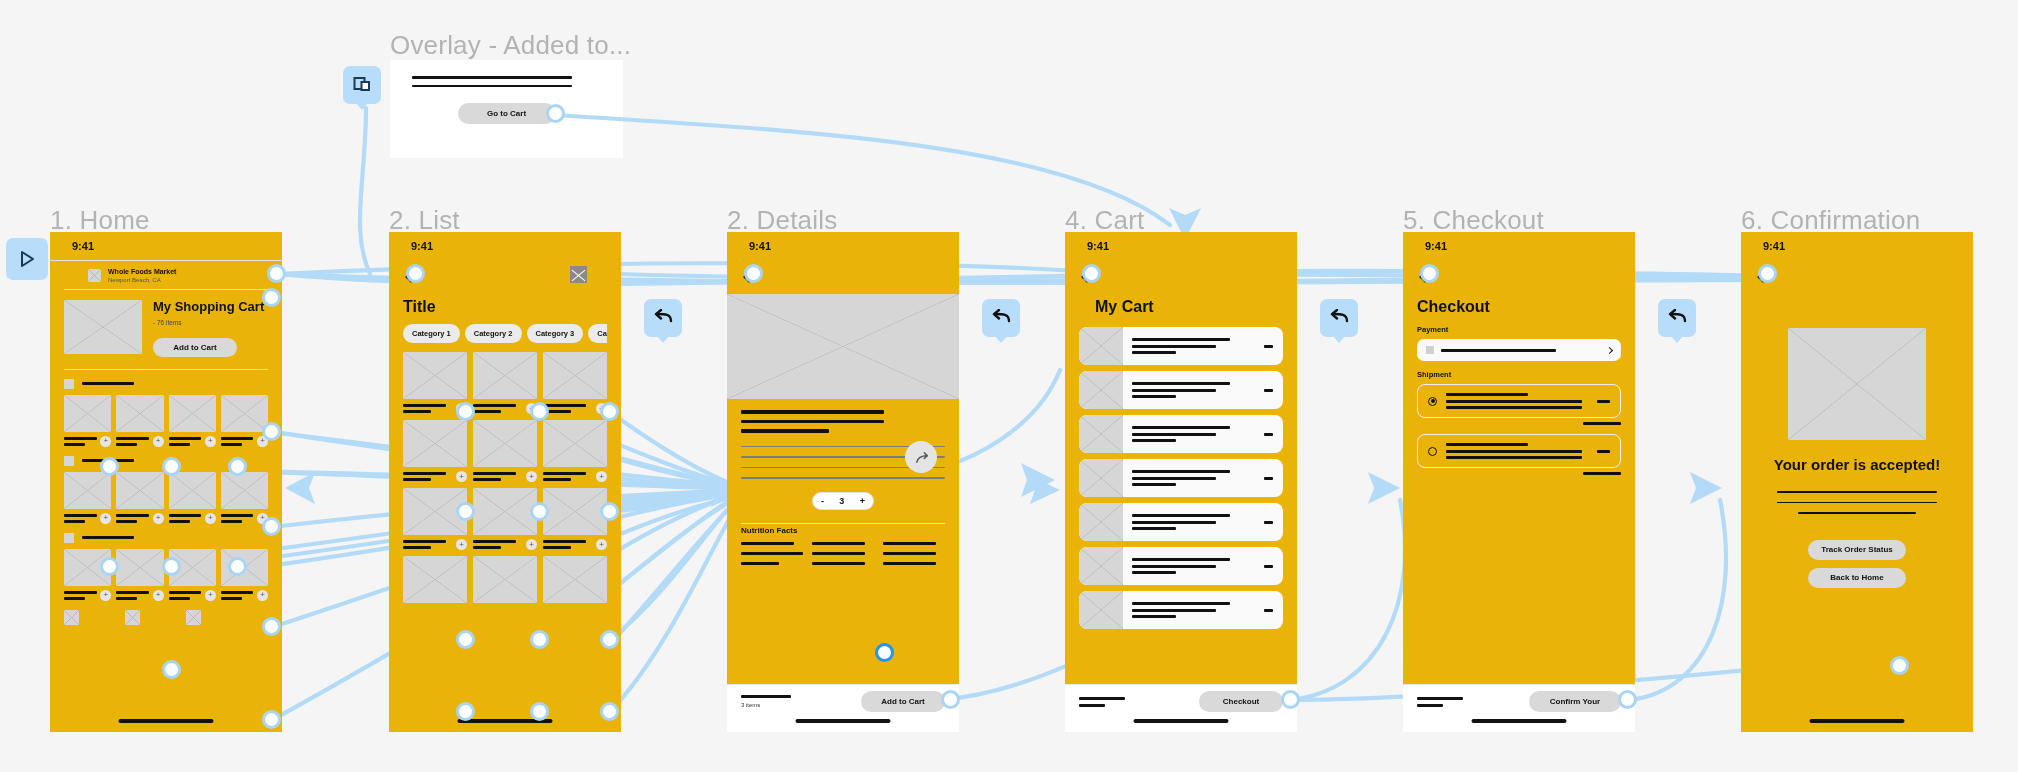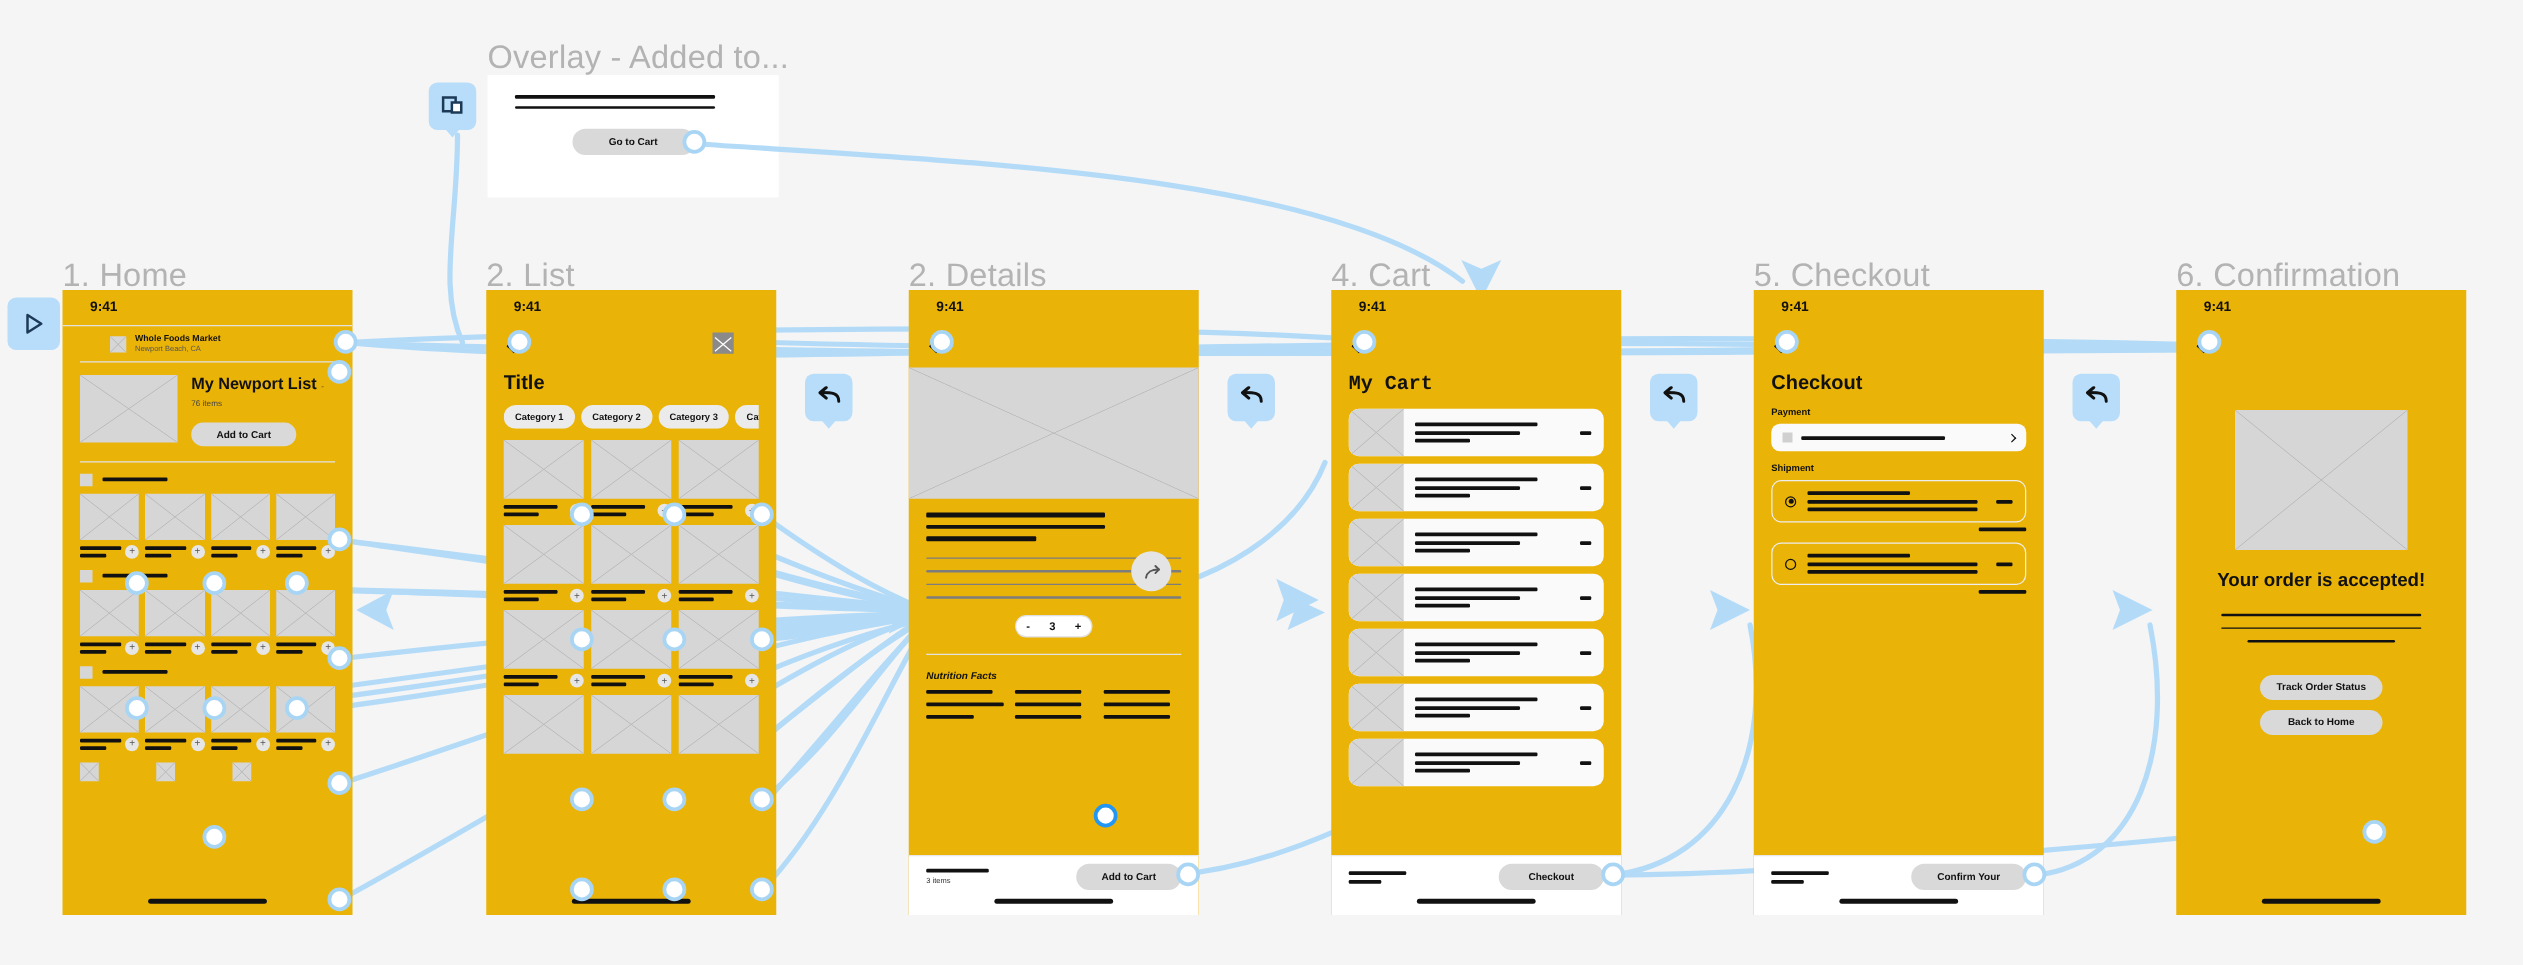--- a/index.html
+++ b/index.html
@@ -106,21 +106,21 @@
   .chips{ display:flex; gap:5px; margin:8px 0 9px; overflow:hidden; }
   .grid3{ display:grid; grid-template-columns:repeat(3,1fr); gap:6px 6px; }
   .g3-img{ height:47px; }
 
   
   .det-hero{ height:105px; }
   .det-lines{ display:flex; flex-direction:column; gap:6px; padding:11px 0 0; }
   .stepper{ margin:13px auto 0; width:62px; height:18px; border:1px solid #e0e0e0;
      border-radius:20px; display:flex; align-items:center; justify-content:space-between;
      padding:0 8px; font-size:9px; font-weight:bold; color:#111; background:#fff; }
-  .nut-head{ font-size:8px; font-weight:bold; color:#111; margin:12px 0 7px;font-style:italic; }
+  .nut-head{ font-size:8px; font-weight:bold; color:#111; margin:2px 0 7px; }
   .nut-grid{ display:grid; grid-template-columns:repeat(3,1fr); gap:9px; }
   .nut-col{ display:flex; flex-direction:column; gap:7px; }
   .footer-bar{ position:absolute; left:0; right:0; bottom:0; height:48px;
      border-top:1px solid #e8e8e8; background:#fff; display:flex; align-items:center;
      justify-content:space-between; padding:0 14px 14px; }
   .foot-left{ display:flex; flex-direction:column; gap:4px; }
   .foot-note{ font-size:6px; color:#333; }
 
   
   .cart-row{ background:#fafafa; border-radius:8px; height:38px; display:flex;
@@ -277,21 +277,21 @@
       <div class="store-name">Whole Foods Market</div>
       <div class="store-sub">Newport Beach, CA</div>
     </span>
   </div>
   <div class="divider"></div>
   <div class="body-pad">
     <div class="list-hero">
       <div class="img-box"></div>
       <div style="flex:1;">
         <div class="sl-title">
-          <span>My Newport List</span>
+          <span>My Shopping Cart</span>
           <span class="sl-items">- 76 items</span>
         </div>
         <div class="pill-btn" style="width:84px;height:19px;margin-top:9px;">Add to Cart</div>
       </div>
     </div>
     <div class="divider" style="margin:0 0 2px;"></div>
 
     <div class="sec-head">
       <span class="sec-sq"></span>
       <span class="bar" style="width:52px;"></span>
@@ -658,21 +658,21 @@
 
 <div class="screen-title" style="left:1065px; top:205px;">4. Cart</div>
 <div class="phone" style="left:1065px;">
   <div class="status-bar">
     <span class="status-time">9:41</span>
   </div>
   <div class="navbar" style="padding:0 16px;">
     <span class="back-chevron"></span>
   </div>
   <div class="body-pad">
-    <div class="big-title" style="margin:4px 0 11px;font-family:Liberation Mono, monospace;">My Cart</div>
+    <div class="big-title" style="margin:4px 16px 11px;">My Cart</div>
     <div class="cart-row">
         <div class="img-box"></div>
         <div class="cart-lines">
           <span class="bar" style="width:80%"></span>
           <span class="bar" style="width:68%"></span>
           <span class="bar" style="width:36%"></span>
         </div>
         <span class="bar" style="width:9px;"></span>
       </div>
     <div class="cart-row">

